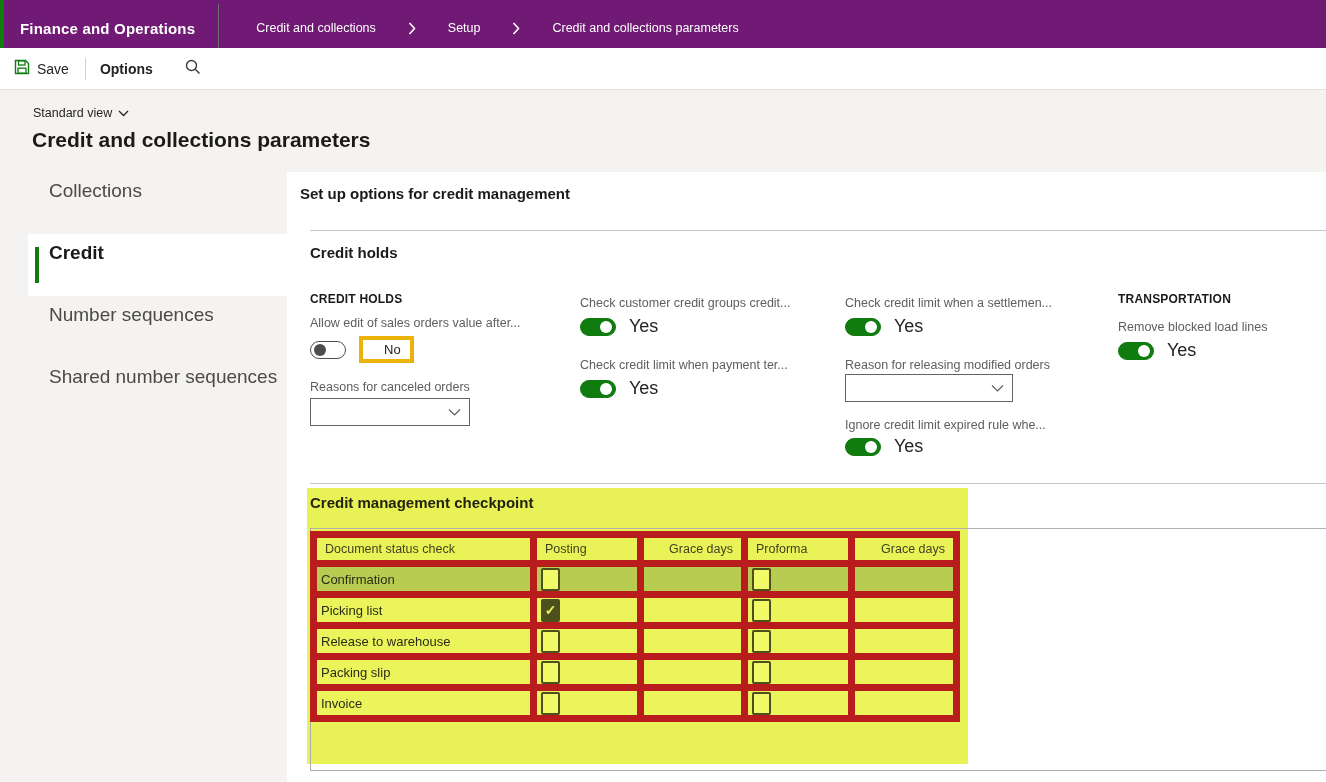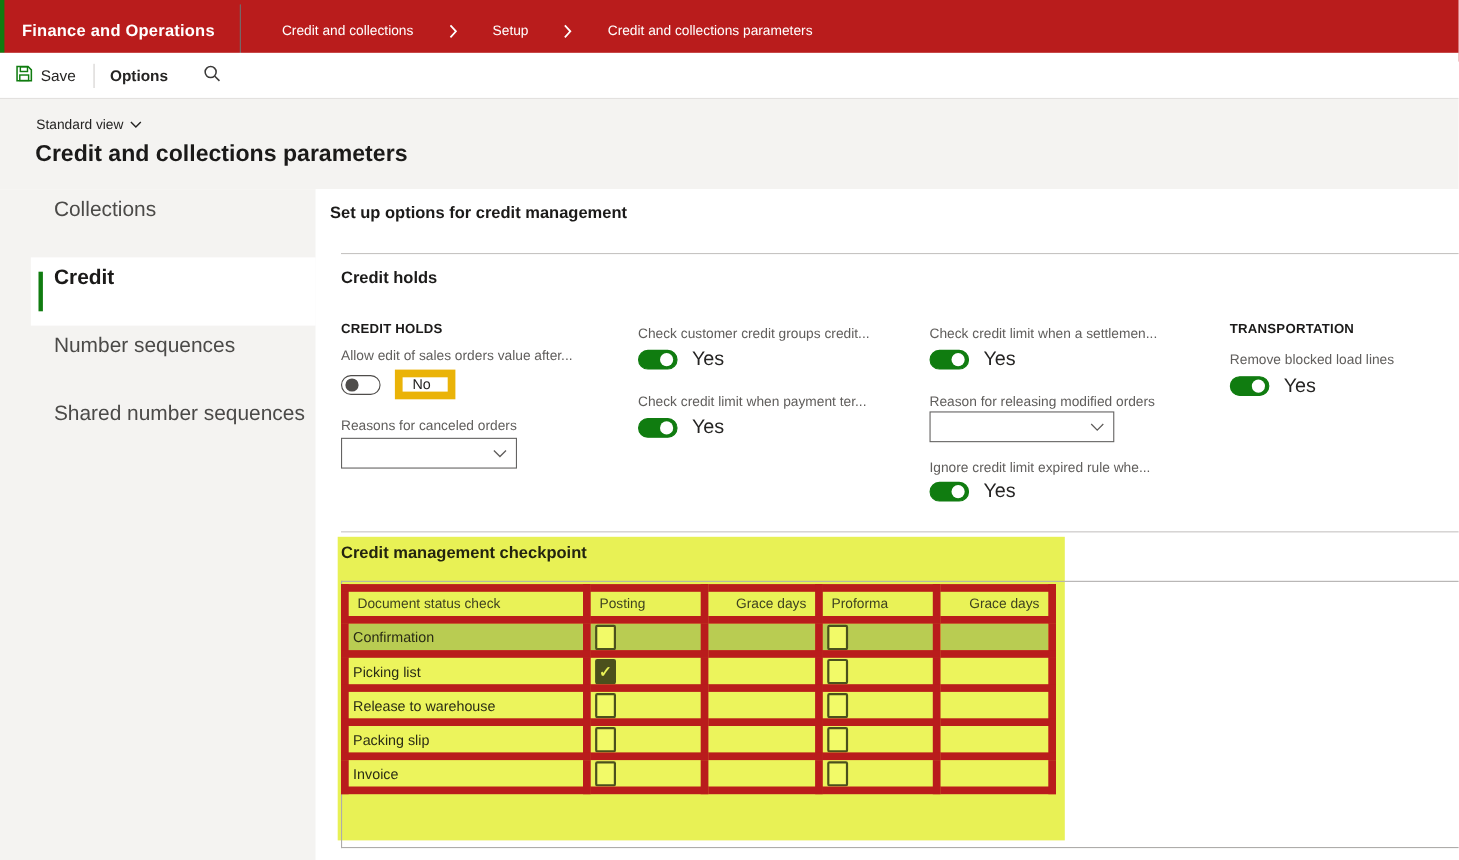--- a/index.html
+++ b/index.html
@@ -1,21 +1,21 @@
 <!DOCTYPE html>
 <html><head>
 <meta charset="utf-8">
 <style>
   * { margin:0; padding:0; box-sizing:border-box; }
   html,body { width:1326px; height:782px; overflow:hidden; background:#fff;
     font-family:"Liberation Sans", sans-serif; color:#252423; }
 
   
   .app-bar { position:absolute; left:0; top:0; width:1326px; height:56px;
-    background:#b91c1c; display:flex; align-items:center; }
+    background:#701a75; display:flex; align-items:center; }
   .app-accent { position:absolute; left:0; top:0; width:4px; height:48px; background:#107c10; }
   .app-name { color:#fff; font-weight:bold; font-size:15px; margin-left:20px; letter-spacing:.2px; }
   .appbar-sep { width:1px; height:48px; background:#6f6f6f; margin-left:23px; }
   .breadcrumb { display:flex; align-items:center; margin-left:37px; gap:32px; }
   .crumb { color:#fff; font-size:12.5px; cursor:pointer; }
   .crumb-chev { display:flex; align-items:center; }
 
   
   .toolbar { position:absolute; left:0; top:48px; width:1326px; height:42px; background:#fff;
     border-bottom:1px solid #e3e1df; display:flex; align-items:center; }
@@ -53,22 +53,22 @@
   .abs { position:absolute; }
 
   
   .toggle { position:relative; width:36px; height:18px; border-radius:10px; cursor:pointer;
     background:#fff; border:1px solid #4f4d4b; }
   .toggle .knob { position:absolute; top:2px; left:3px; width:12px; height:12px; border-radius:50%; background:#4f4d4b; }
   .toggle.on { background:#107c10; border-color:#107c10; }
   .toggle.on .knob { left:auto; right:3px; background:#fff; }
   .tg-row { display:flex; align-items:center; gap:13px; }
   .tg-val { font-size:18px; color:#252423; }
-  .val-box { width:55px; height:27px; border:7px solid #eab308; display:flex; align-items:center;
-    padding-left:9px; font-size:13px; color:#252423; background:#fff; }
+  .val-box { width:55px; height:27px; border:4px solid #eab308; display:flex; align-items:center;
+    padding-left:21px; font-size:13px; color:#252423; background:#fff; }
 
   
   .combo { position:relative; height:28px; background:#fff; border:1px solid #646362; cursor:pointer; }
   .combo svg { position:absolute; right:8px; top:9px; }
 
   
   .div2 { left:23px; top:311px; }
   .yellow { position:absolute; left:20px; top:316px; width:661px; height:276px; background:#e8f155; }
   .checkpoint-title { left:23px; top:322px; color:#23240f; }
   .div3 { left:23px; top:356px; background:#b2b0ae; }

